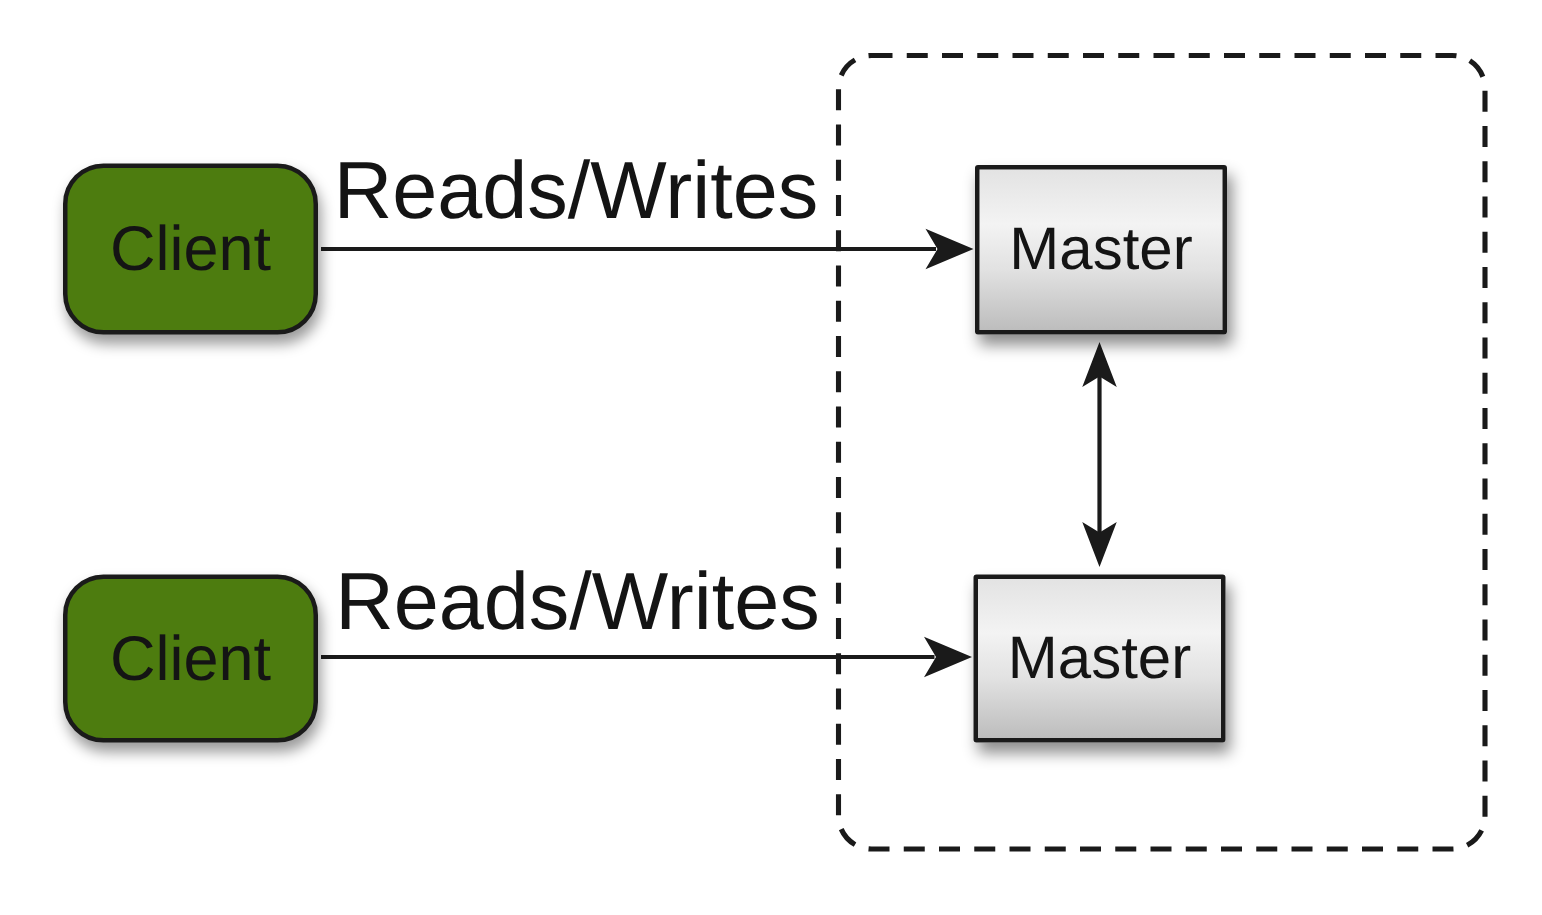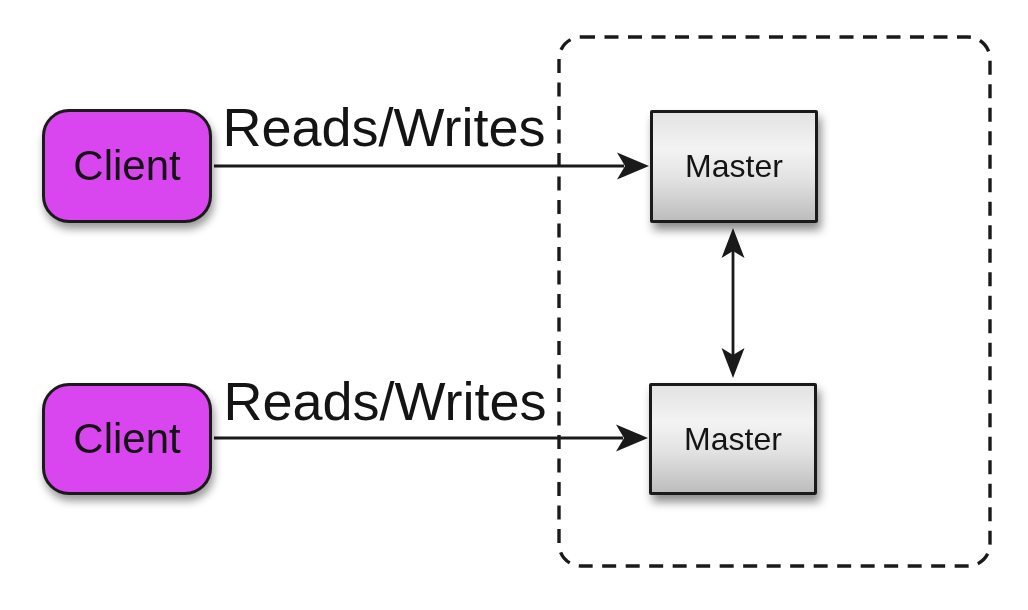--- a/index.html
+++ b/index.html
@@ -27,32 +27,32 @@
     display: flex;
     align-items: center;
     justify-content: center;
     box-sizing: border-box;
     color: #141414;
   }
   .client {
     width: 170px;
     border: 3.4px solid #1a1a1a;
     border-radius: 27px;
-    background: #d946ef;
+    background: #4d7c0f;
     box-shadow: 2px 6px 9px rgba(0,0,0,0.40);
     font-size: 42px;
     z-index: 2;
   }
   .master {
     width: 168px;
     border: 3.2px solid #1a1a1a;
     border-radius: 2px;
     background: linear-gradient(180deg, #e3e3e3 0%, #f3f3f3 34%, #e2e2e2 62%, #bdbdbd 100%);
     box-shadow: 3px 7px 10px rgba(0,0,0,0.45);
-    font-size: 32px;
+    font-size: 40px;
     z-index: 2;
   }
   #client-1 { left: 42px;  top: 109px; height: 114px; }
   #client-2 { left: 42px;  top: 383px; height: 112px; }
   #master-1 { left: 650px; top: 110px; height: 113px; }
   #master-2 { left: 649px; top: 383px; height: 112px; }
   .edge-label {
     position: absolute;
     transform: translate(-50%, -50%);
     font-size: 54px;

